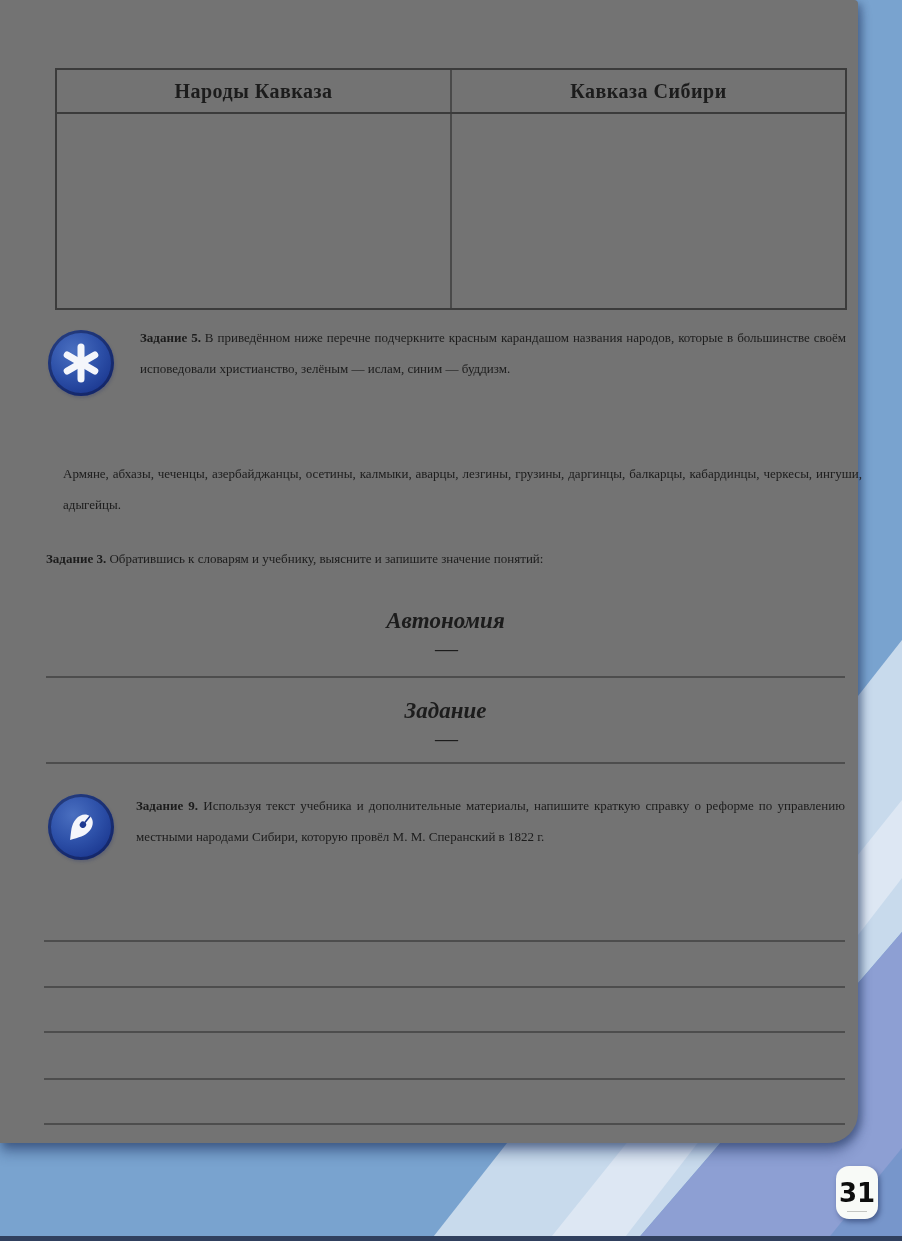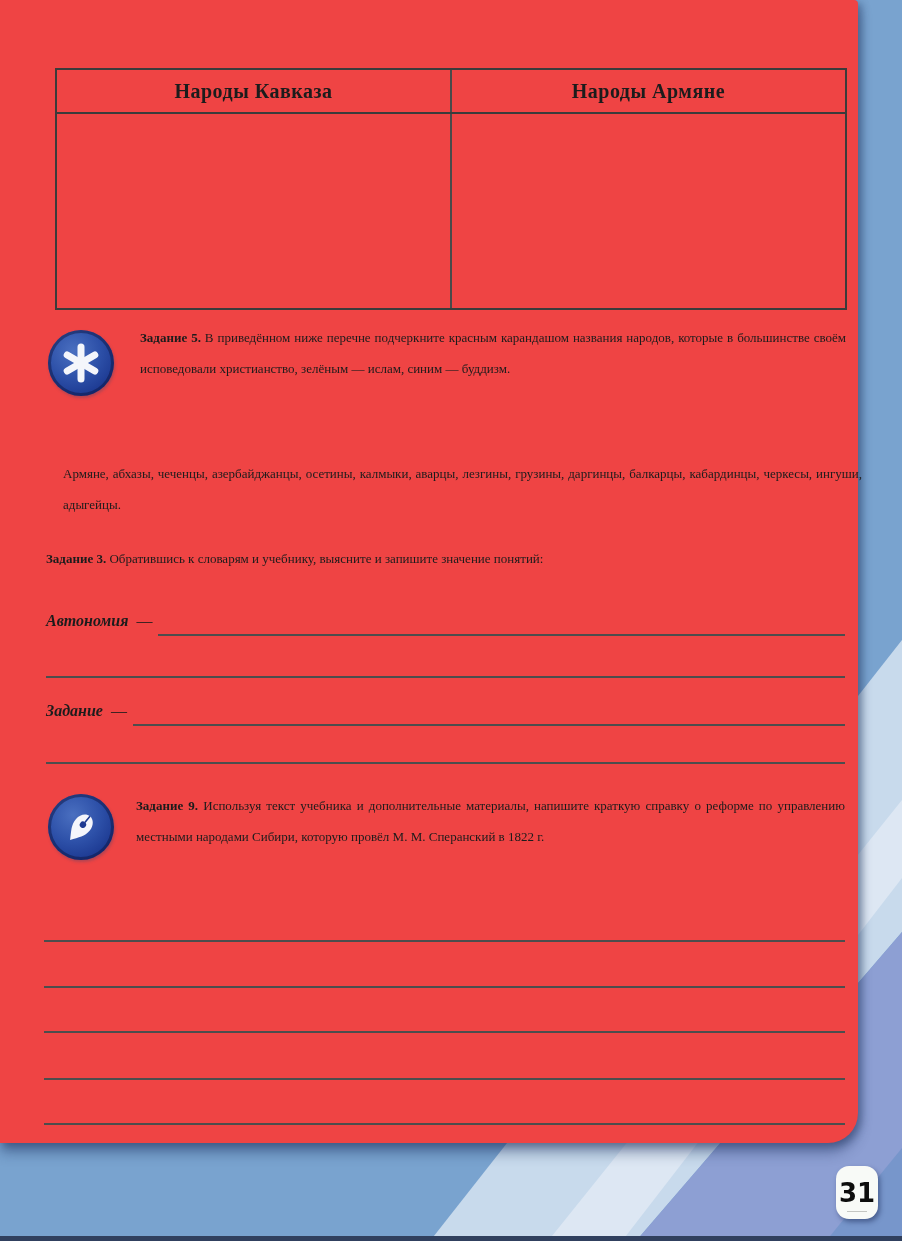--- a/index.html
+++ b/index.html
@@ -14,21 +14,21 @@
   .bg-light-band{background:#c8daec;clip-path:polygon(430px 1241px, 902px 640px, 902px 932px, 636px 1241px);}
   .bg-lighter-stripe{background:#dde7f3;clip-path:polygon(548px 1241px, 902px 800px, 902px 878px, 622px 1241px);}
   .bg-lavender{background:#a9b6df;clip-path:polygon(700px 1241px, 902px 1000px, 902px 1075px, 768px 1241px);}
   .bg-periwinkle{background:#8d9fd3;clip-path:polygon(636px 1241px, 902px 932px, 902px 1241px);}
   .bg-corner{background:#7796cb;clip-path:polygon(826px 1241px, 902px 1148px, 902px 1241px);}
   .bg-bottom-edge{position:absolute;left:0;bottom:0;width:100%;height:5px;background:#30405e;}
 
   
   #page{
     position:absolute;left:0;top:0;width:858px;height:1143px;
-    background:#ef4444;
+    background:#737373;
     border-radius:0 4px 30px 0;
     box-shadow:4px 3px 7px rgba(40,60,100,.40), 0 9px 14px rgba(25,45,90,.45);
   }
   .ink{color:#1c1c1c;}
 
   
   #peoples-table{
     position:absolute;left:55px;top:68px;width:788px;height:238px;
     border:2px solid #3b3b3b;display:flex;flex-direction:column;
   }
@@ -43,21 +43,21 @@
   .task-label{font-weight:bold;}
 
   
   .task-icon{position:absolute;width:66px;height:66px;border-radius:50%;
     background:radial-gradient(circle at 38% 32%, #4a6fc0 0%, #2d50a8 45%, #1d3a92 75%, #15265f 100%);
     box-shadow:inset 0 0 0 3px rgba(10,18,60,.45), 1px 2px 3px rgba(60,70,110,.35);
     display:flex;align-items:center;justify-content:center;}
   .task-icon svg{display:block;}
 
   
-  .term-row{position:absolute;display:flex;align-items:center;font-size:16px;color:#1c1c1c;}
+  .term-row{position:absolute;display:flex;align-items:center;font-size:23px;color:#1c1c1c;flex-direction:column;}
   .term-name{font-style:italic;font-weight:bold;white-space:nowrap;padding-bottom:2px;}
   .term-dash{padding:0 6px 2px 8px;}
   .term-line{flex:1;border-bottom:2px solid #4d4d4d;height:26px;}
   .ruled-line{position:absolute;height:0;border-top:2px solid #4d4d4d;}
 
   
   #page-number-badge{
     position:absolute;left:836px;top:1166px;width:42px;height:53px;
     background:#f8faf7;border-radius:13px;
     box-shadow:2px 3px 5px rgba(25,40,85,.5);
@@ -76,21 +76,21 @@
   <div class="bg-shape bg-periwinkle"></div>
   <div class="bg-shape bg-corner"></div>
   <div class="bg-bottom-edge"></div>
 </div>
 
 <div id="page">
 
   <div id="peoples-table">
     <div class="tbl-head">
       <div class="tbl-col first ink">Народы Кавказа</div>
-      <div class="tbl-col ink">Народы Армяне</div>
+      <div class="tbl-col ink">Кавказа Сибири</div>
     </div>
     <div class="tbl-body">
       <div class="tbl-col first"></div>
       <div class="tbl-col"></div>
     </div>
   </div>
 
   <div class="task-icon" style="left:48px;top:330px;">
     <svg width="40" height="40" viewBox="0 0 40 40">
       <g stroke="#f4f6fb" stroke-width="7" stroke-linecap="round">

